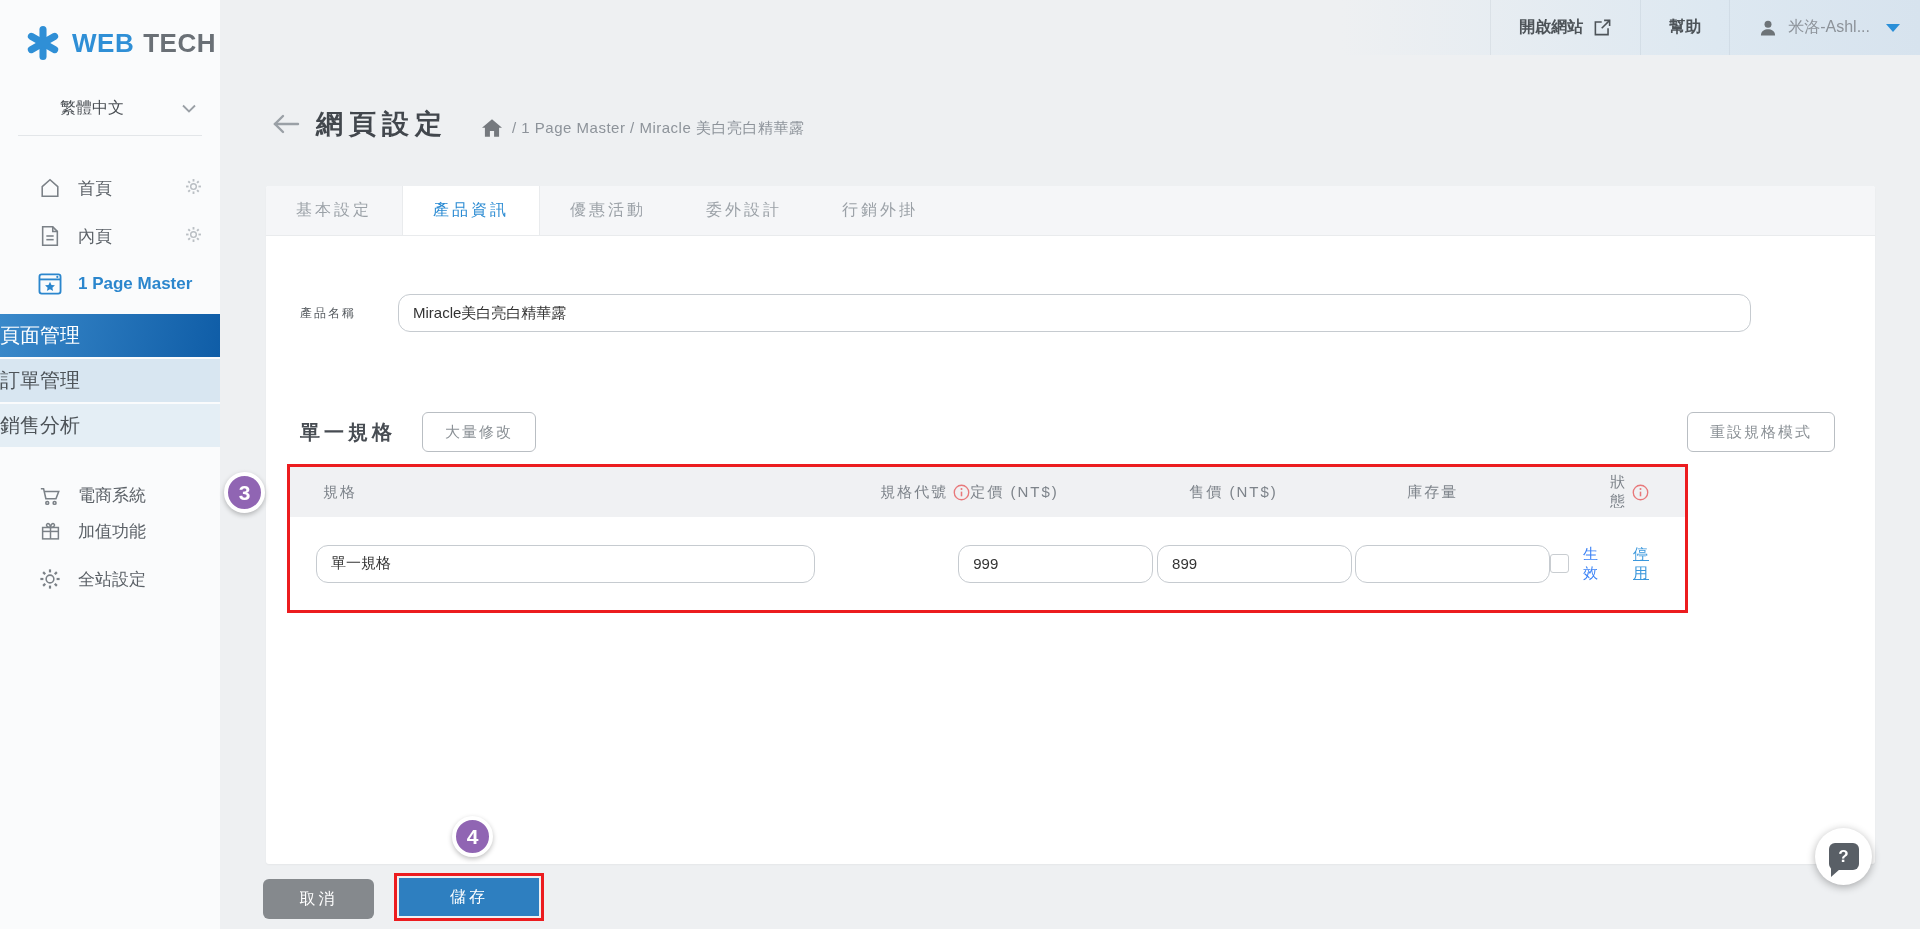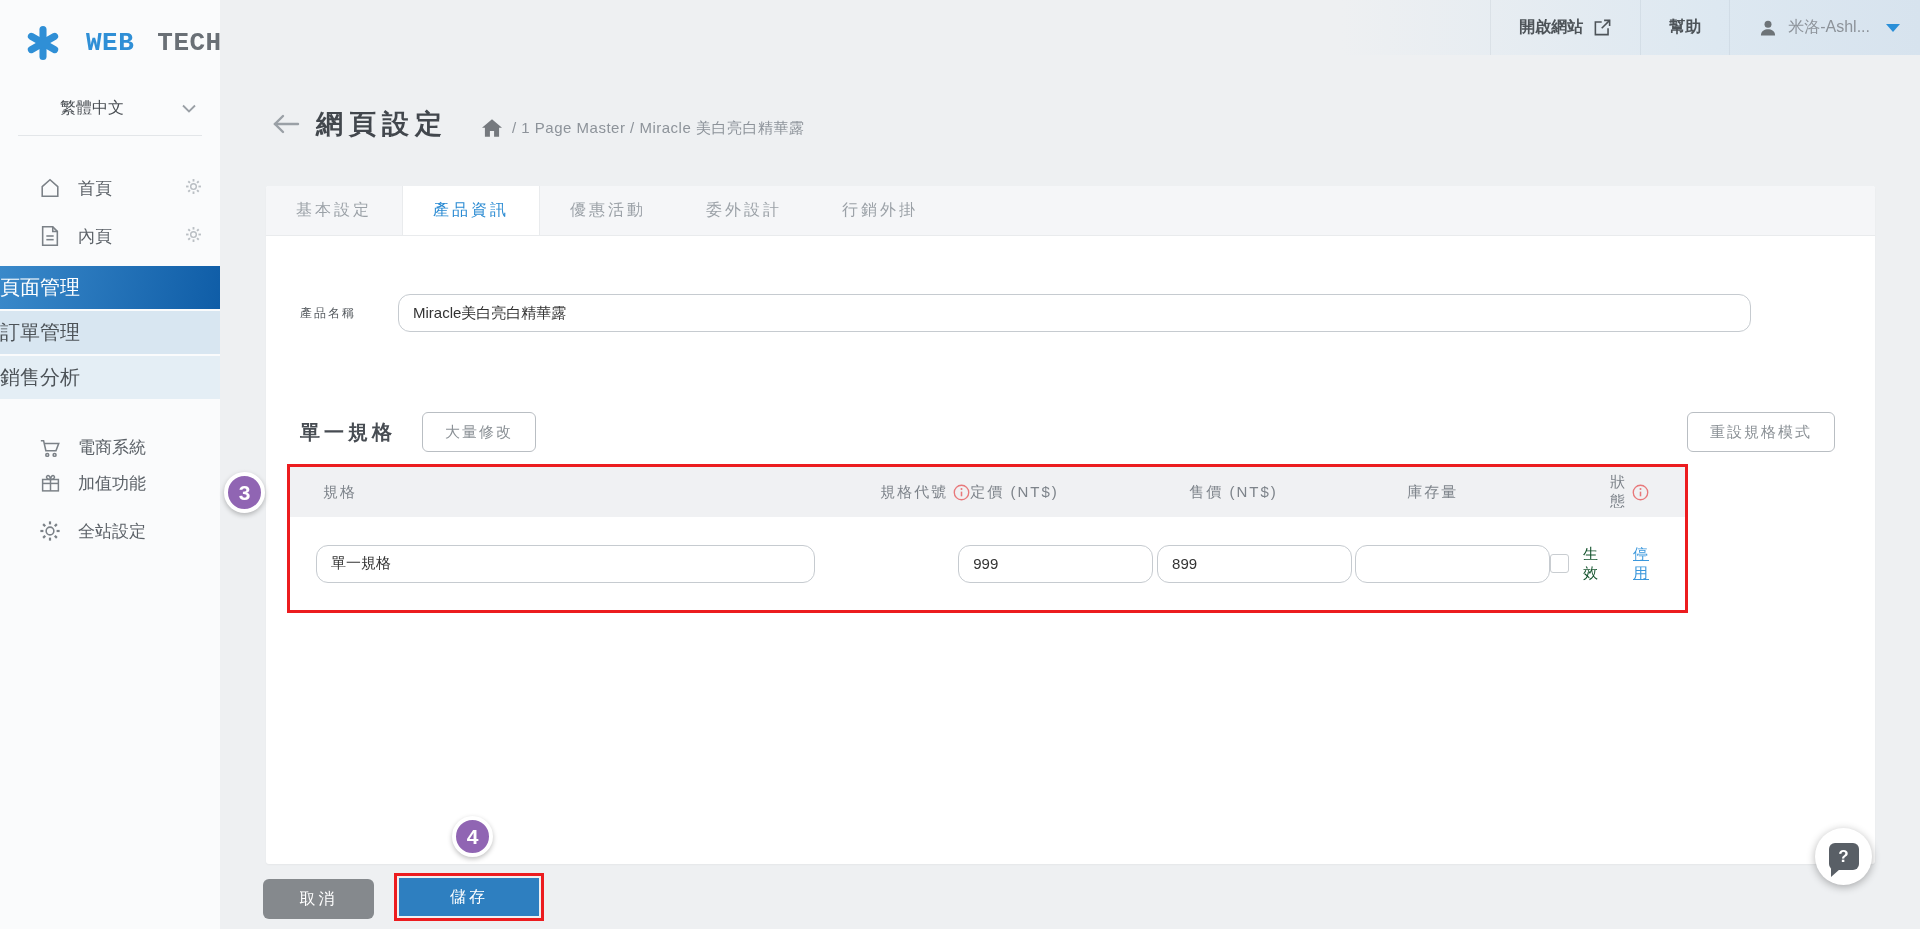--- a/index.html
+++ b/index.html
@@ -6,21 +6,21 @@
   html,body { width:1920px; height:929px; overflow:hidden; }
   body {
     font-family:"Liberation Sans","DejaVu Sans",sans-serif;
     background:#eef0f2; color:#4a4f54; position:relative;
   }
   
   .sidebar {
     position:absolute; left:0; top:0; width:220px; height:929px;
     background:#fafbfc; z-index:5;
   }
-  .logo-row { display:flex; align-items:center; gap:26px; padding:26px 0 0 26px;font-family:Liberation Mono, monospace; }
+  .logo-row { display:flex; align-items:center; gap:12px; padding:26px 0 0 26px; }
   .logo-web { color:#2f8fd6; font-size:26px; font-weight:bold; letter-spacing:.5px; }
   .logo-tech { color:#6a7076; font-size:26px; font-weight:bold; letter-spacing:.5px; margin-left:-3px; }
   .lang-row {
     margin:38px 18px 0 18px; padding:0 6px 16px 42px;
     display:flex; align-items:center; justify-content:space-between;
     border-bottom:1px solid #e3e6e9; font-size:16px; color:#4a4f54; cursor:pointer;
   }
   .nav { margin-top:28px; }
   .nav-item {
     display:flex; align-items:center; height:48px; padding-left:38px;
@@ -110,21 +110,21 @@
   .col5 { width:212px; }
   .col6 { flex:1; display:flex; justify-content:flex-end; align-items:center; gap:5px; padding-right:36px; }
   .th { font-size:15px; color:#7d838a; letter-spacing:2px; }
   .cell-input { width:499px; }
   .num-input { width:195px; }
   .row-col1 { padding-left:26px; }
   .checkbox {
     width:19px; height:19px; border:1px solid #c9cdd1; border-radius:3px;
     background:#fff; display:inline-block; cursor:pointer; flex:none;
   }
-  .chk-label { font-size:15px; color:#14532d; letter-spacing:2px; margin:0 28px 0 9px; }
+  .chk-label { font-size:15px; color:#3b82f6; letter-spacing:2px; margin:0 28px 0 9px; }
   .link-disable { font-size:15px; color:#3a97dc; text-decoration:underline; letter-spacing:1px; cursor:pointer; }
   
   .btn-cancel {
     position:absolute; left:263px; top:879px; width:111px; height:40px;
     background:#85898d; color:#fff; border:none; border-radius:6px;
     font-size:16px; letter-spacing:3px; font-family:inherit; cursor:pointer; z-index:3;
   }
   .save-wrap {
     position:absolute; left:394px; top:873px; border:3px solid #ec1c1f; padding:2px;
     z-index:3; background:transparent;
@@ -231,20 +231,31 @@
               <line x1="19" y1="12" x2="22.5" y2="12"></line>
               <line x1="4.6" y1="4.6" x2="7" y2="7"></line>
               <line x1="17" y1="17" x2="19.4" y2="19.4"></line>
               <line x1="19.4" y1="4.6" x2="17" y2="7"></line>
               <line x1="7" y1="17" x2="4.6" y2="19.4"></line>
             </g>
           </svg>
       </span>
     </div>
 
+    <div class="nav-item master">
+      <span class="nav-ic">
+        <svg width="24" height="22" viewBox="0 0 26 24">
+            <rect x="1.5" y="1.5" width="23" height="21" rx="2.5" fill="none" stroke="#2b86cd" stroke-width="2"></rect>
+            <line x1="1.5" y1="7" x2="24.5" y2="7" stroke="#2b86cd" stroke-width="2"></line>
+            <circle cx="21" cy="4.3" r="1.2" fill="#2b86cd"></circle>
+            <path d="M13 9.5 L14.6 13 L18.4 13.4 L15.6 16 L16.4 19.7 L13 17.8 L9.6 19.7 L10.4 16 L7.6 13.4 L11.4 13 Z" fill="#2b86cd"></path>
+          </svg>
+      </span>
+      <span>1 Page Master</span>
+    </div>
 
     <div class="subnav">
       <div class="sub-item active">
         <span>頁面管理</span>
       </div>
       <div class="sub-item tint1">
         <span>訂單管理</span>
       </div>
       <div class="sub-item tint2">
         <span>銷售分析</span>

